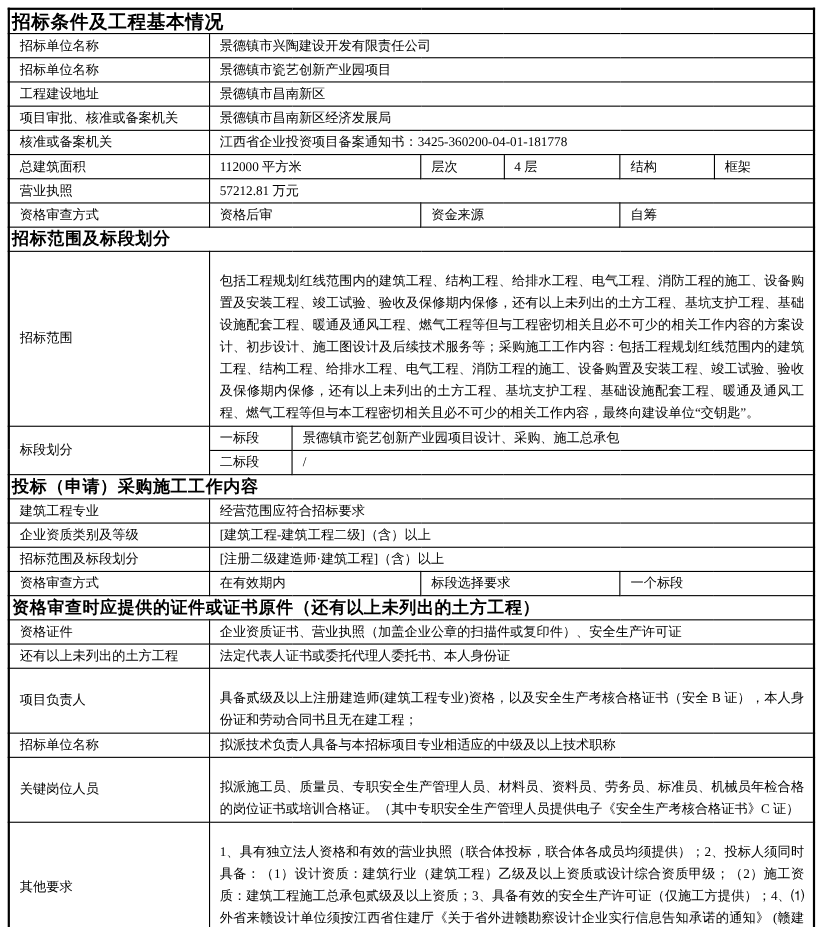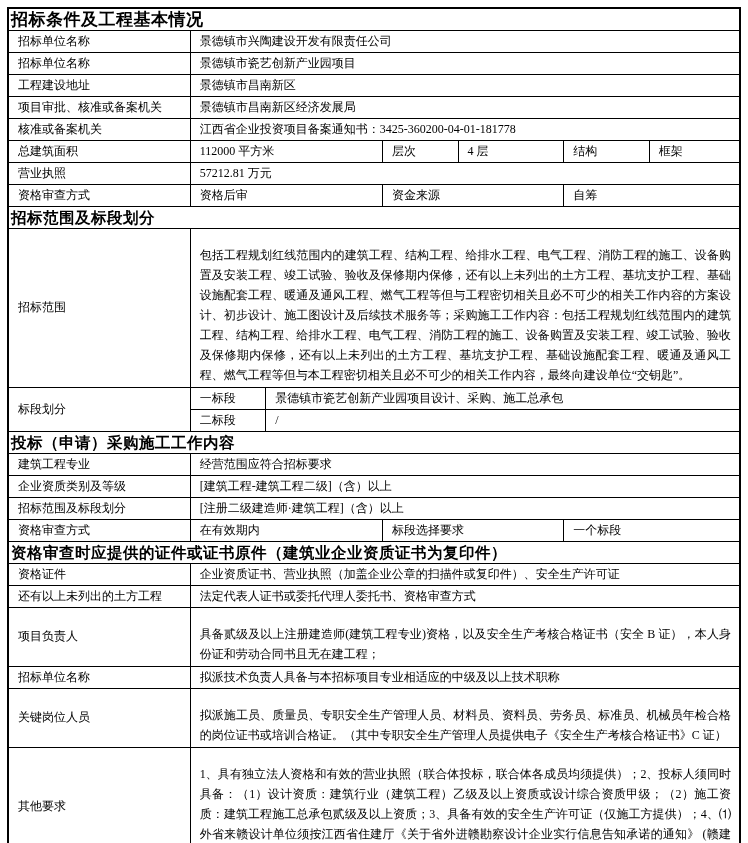--- a/index.html
+++ b/index.html
@@ -125,29 +125,29 @@
       <td colspan="6">[注册二级建造师·建筑工程]（含）以上</td>
     </tr>
     <tr class="r">
       <td class="lab">资格审查方式</td>
       <td colspan="2">在有效期内</td>
       <td colspan="2">标段选择要求</td>
       <td colspan="2">一个标段</td>
     </tr>
 
     <tr class="r">
-      <td class="sec" colspan="7">资格审查时应提供的证件或证书原件（建筑业企业资质证书为复印件）</td>
+      <td class="sec" colspan="7">资格审查时应提供的证件或证书原件（还有以上未列出的土方工程）</td>
     </tr>
     <tr class="r">
       <td class="lab">资格证件</td>
       <td colspan="6">企业资质证书、营业执照（加盖企业公章的扫描件或复印件）、安全生产许可证</td>
     </tr>
     <tr class="r">
       <td class="lab">还有以上未列出的土方工程</td>
-      <td colspan="6">法定代表人证书或委托代理人委托书、资格审查方式</td>
+      <td colspan="6">法定代表人证书或委托代理人委托书、本人身份证</td>
     </tr>
     <tr>
       <td class="lab">项目负责人</td>
       <td class="para" colspan="6">具备贰级及以上注册建造师(建筑工程专业)资格，以及安全生产考核合格证书（安全 B 证），本人身份证和劳动合同书且无在建工程；</td>
     </tr>
     <tr class="r">
       <td class="lab">招标单位名称</td>
       <td colspan="6">拟派技术负责人具备与本招标项目专业相适应的中级及以上技术职称</td>
     </tr>
     <tr>

